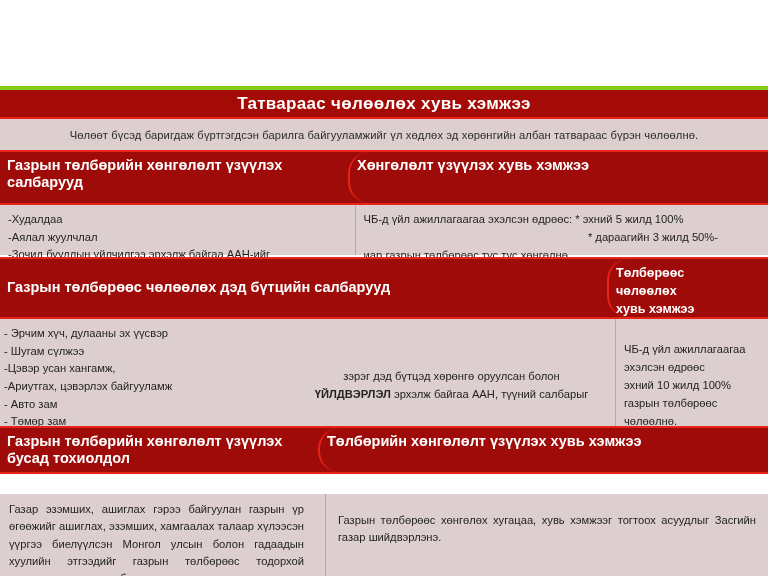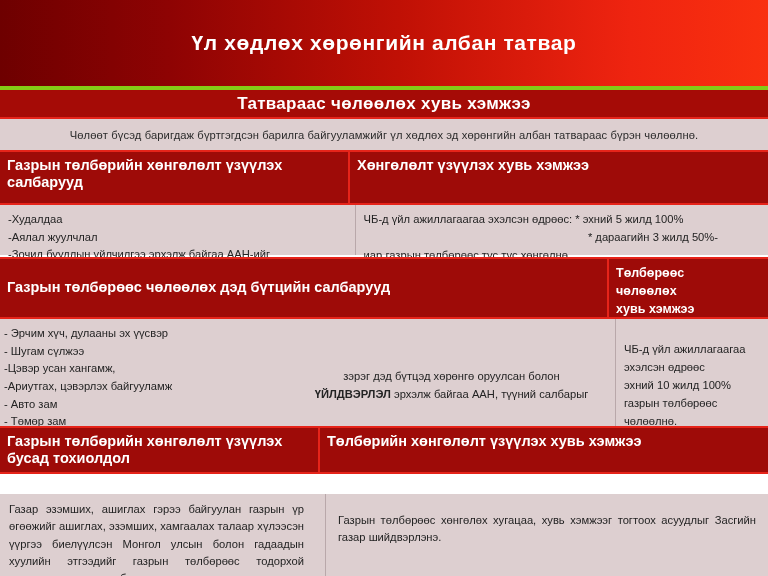--- a/index.html
+++ b/index.html
@@ -100,20 +100,21 @@
   }
   .hdr-cell {
     color: #ffffff;
     font-size: 14.5px;
     font-weight: bold;
     box-sizing: border-box;
     display: flex;
     align-items: center;
     padding: 0 7px;
     line-height: 1.18;
+    border-radius: 21px;
   }
   .hdr-cell.sep {
     border-left: 2px solid #e6241a;
   }
   .hdr-cell.vtop {
     align-items: flex-start;
     padding-top: 5px;
   }
 
   .body-row {
@@ -164,23 +165,20 @@
     display: block;
     text-align: right;
     padding-right: 42px;
   }
 </style>
 </head>
 <body>
 
 <div class="slide">
 
-  <div class="title-banner">
-    <div class="title-text">Үл хөдлөх хөрөнгийн албан татвар</div>
-  </div>
 
   <div class="sub-banner">
     <div class="sub-banner-text">Татвараас чөлөөлөх хувь хэмжээ</div>
   </div>
 
   <div class="intro-strip">
     <div class="intro-text">Чөлөөт бүсэд баригдаж бүртгэгдсэн барилга байгууламжийг үл хөдлөх эд хөрөнгийн  албан татвараас бүрэн чөлөөлнө.</div>
   </div>
 
   <div class="hdr-row" style="top:150px;height:55px;">

